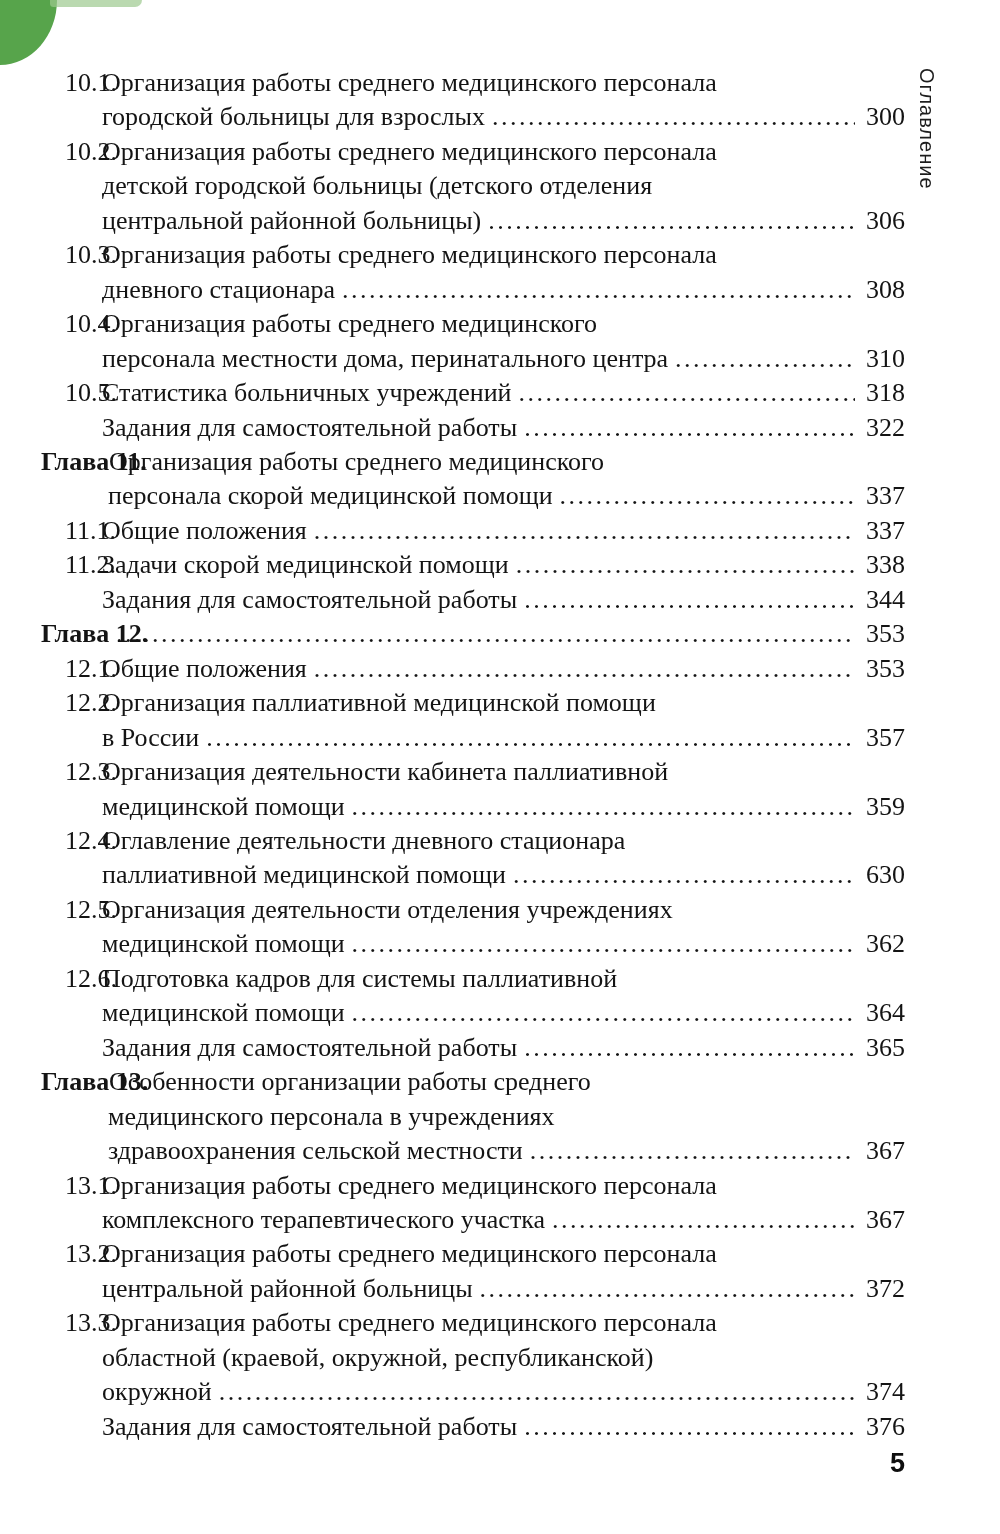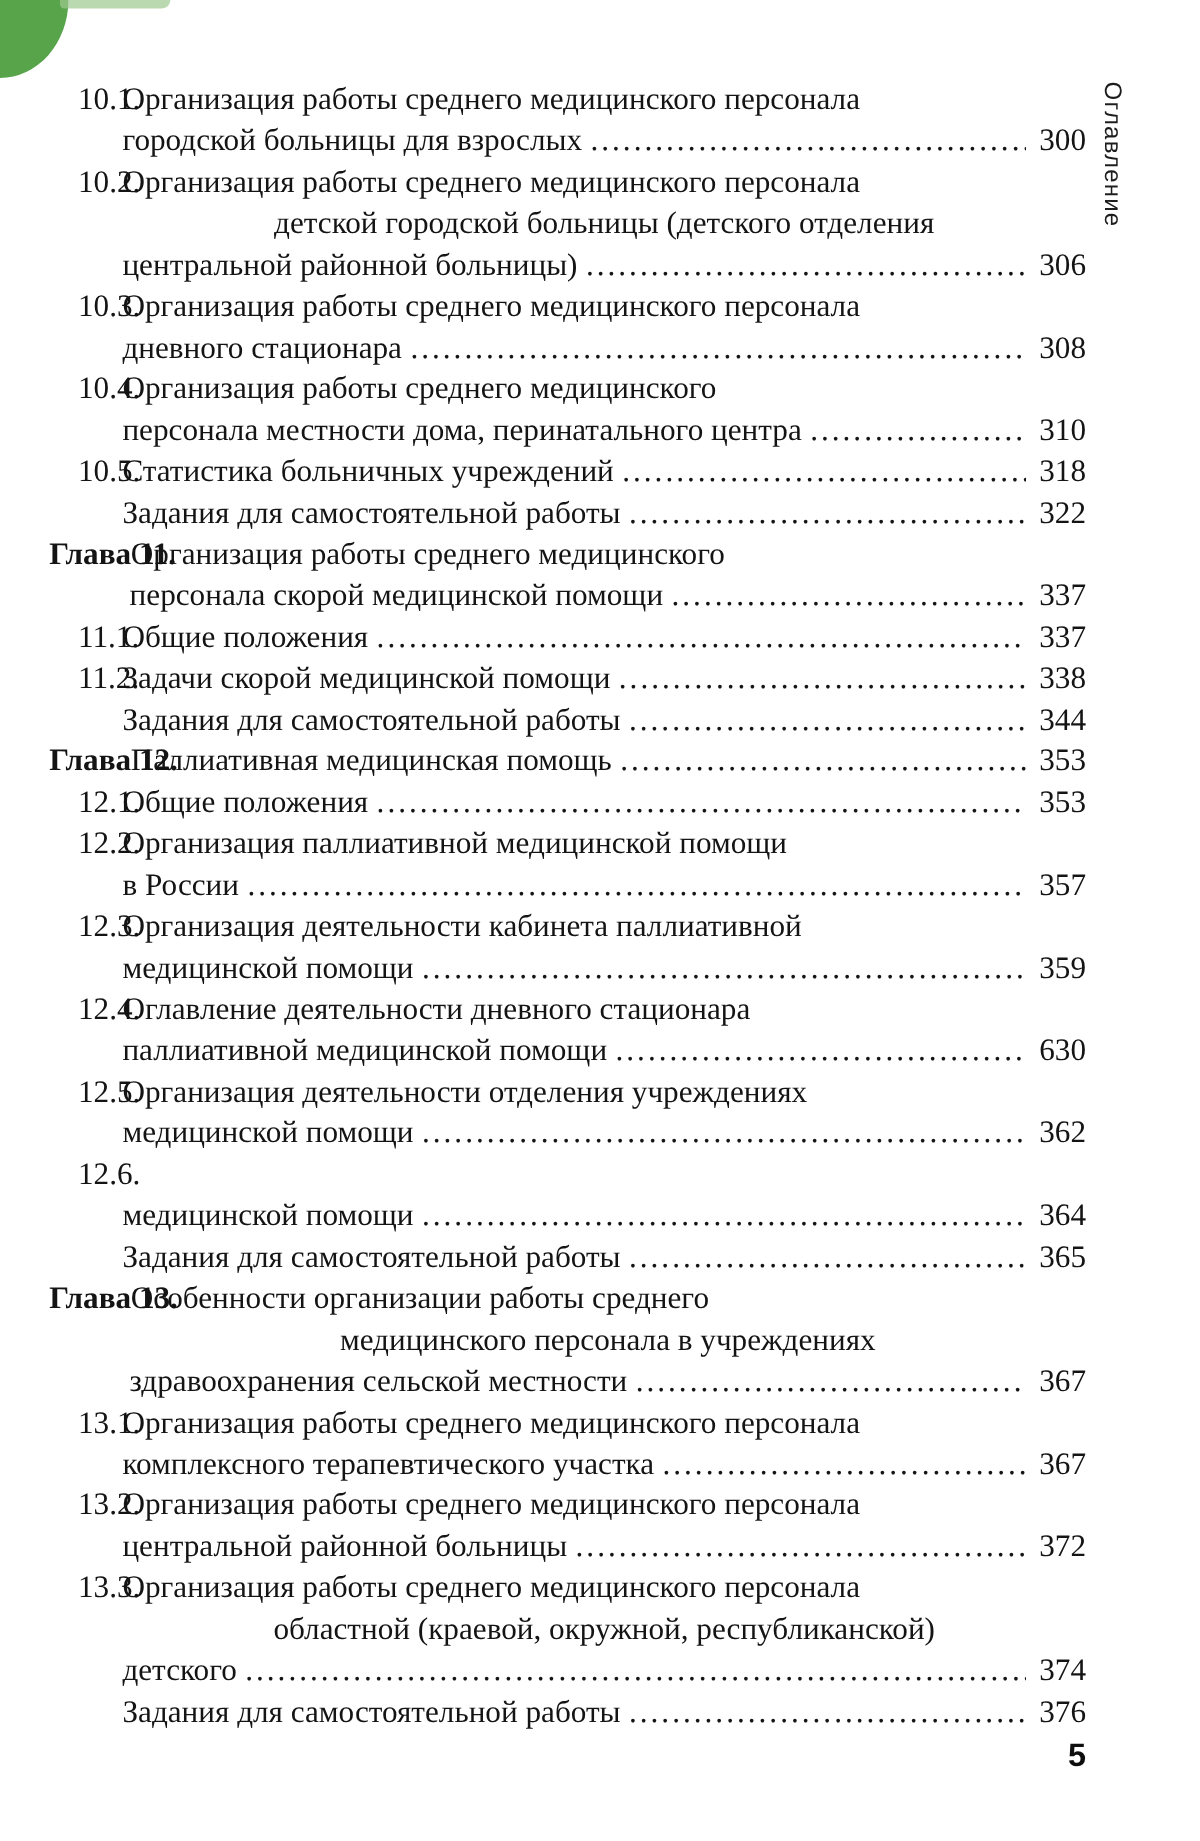--- a/index.html
+++ b/index.html
@@ -39,21 +39,21 @@
     position: absolute; top: 66px; left: 41px;
     width: 864px;
     font-size: 26px;
     line-height: 34.45px;
   }
   .line { display: flex; align-items: baseline; }
   .line .num  { flex: none; width: 37px; white-space: nowrap; }
   .line.ch .num { width: 68px; font-weight: bold; }
   .line.first { padding-left: 24px; }
   .line.first.ch { padding-left: 0; }
-  .line.cont { padding-left: 61px; justify-content: center; }
+  .line.cont { padding-left: 61px; }
   .line.cont.ch { padding-left: 67px; }
   .line .txt { flex: none; white-space: nowrap; }
   .leader {
     flex: 1 1 auto;
     overflow: hidden;
     white-space: nowrap;
     letter-spacing: 2.5px;
     padding-left: 7px;
     color: #141414;
   }
@@ -170,21 +170,20 @@
         <div class="line first">
           <span class="num"></span>
           <span class="txt">Задания для самостоятельной работы</span>
           <span class="leader">............................................................................................................................................</span>
           <span class="pg">344</span>
         </div>
       </div>
       <div class="entry">
         <div class="line ch first">
           <span class="num">Глава 12.</span>
-          <span class="txt">Паллиативная медицинская помощь</span>
           <span class="leader">............................................................................................................................................</span>
           <span class="pg">353</span>
         </div>
       </div>
       <div class="entry">
         <div class="line first">
           <span class="num">12.1.</span>
           <span class="txt">Общие положения</span>
           <span class="leader">............................................................................................................................................</span>
           <span class="pg">353</span>
@@ -230,20 +229,21 @@
         </div>
         <div class="line cont">
           <span class="txt">медицинской помощи</span>
           <span class="leader">............................................................................................................................................</span>
           <span class="pg">362</span>
         </div>
       </div>
       <div class="entry">
         <div class="line first">
           <span class="num">12.6.</span>
+          <span class="txt">Подготовка кадров для системы паллиативной</span>
         </div>
         <div class="line cont">
           <span class="txt">медицинской помощи</span>
           <span class="leader">............................................................................................................................................</span>
           <span class="pg">364</span>
         </div>
       </div>
       <div class="entry">
         <div class="line first">
           <span class="num"></span>
@@ -290,21 +290,21 @@
       </div>
       <div class="entry">
         <div class="line first">
           <span class="num">13.3.</span>
           <span class="txt">Организация работы среднего медицинского персонала</span>
         </div>
         <div class="line cont">
           <span class="txt">областной (краевой, окружной, республиканской)</span>
         </div>
         <div class="line cont">
-          <span class="txt">детского</span>
+          <span class="txt">окружной</span>
           <span class="leader">............................................................................................................................................</span>
           <span class="pg">374</span>
         </div>
       </div>
       <div class="entry">
         <div class="line first">
           <span class="num"></span>
           <span class="txt">Задания для самостоятельной работы</span>
           <span class="leader">............................................................................................................................................</span>
           <span class="pg">376</span>

